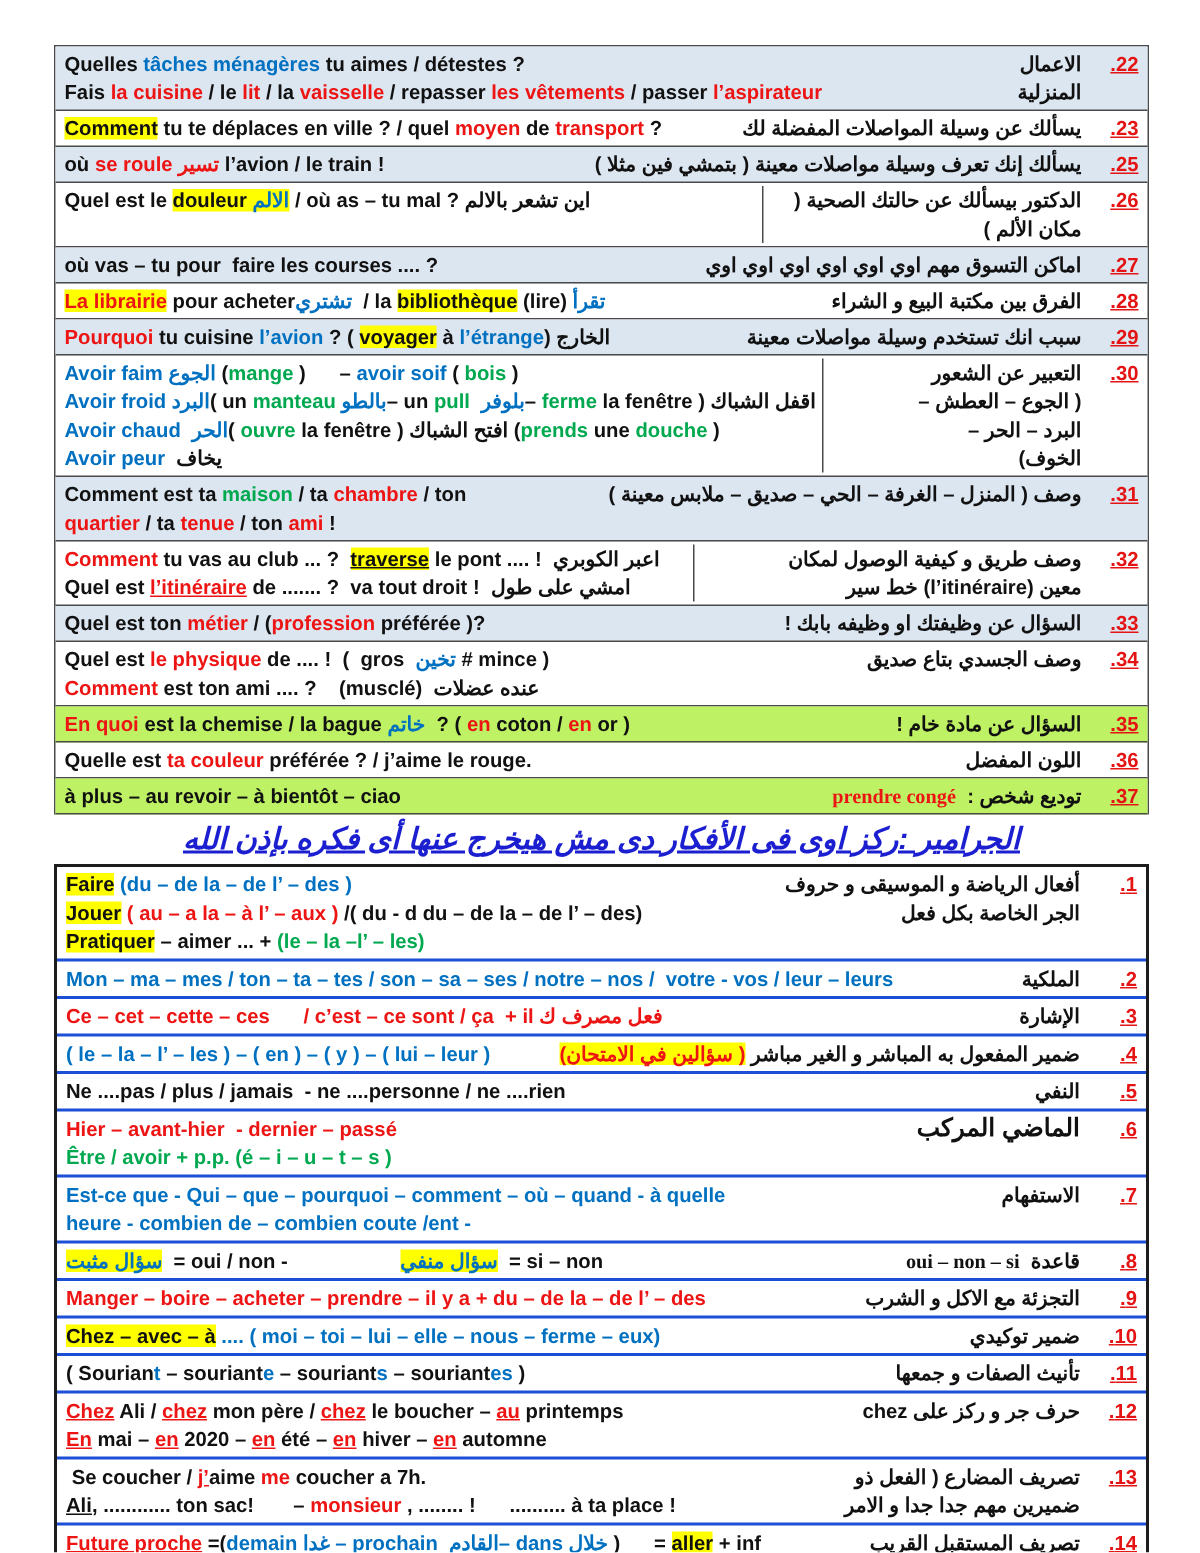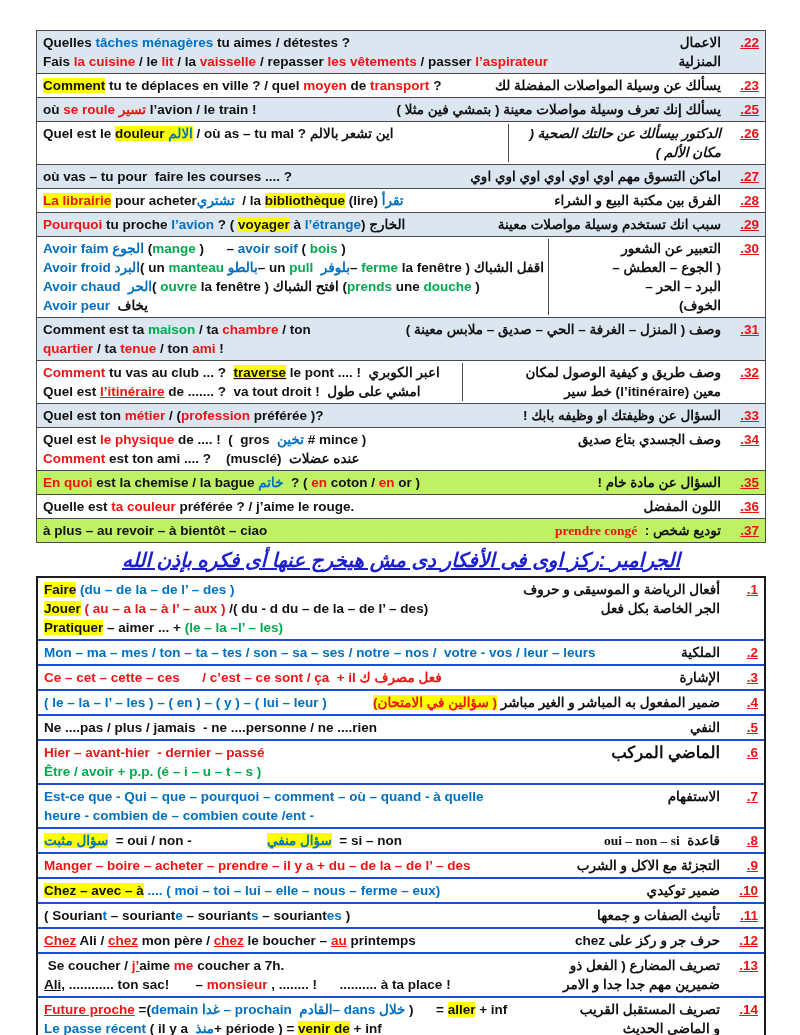--- a/index.html
+++ b/index.html
@@ -117,21 +117,21 @@
         </div>
         <div class="ar">
           <div class="line"><span class="sg c-k">يسألك إنك تعرف وسيلة مواصلات معينة ( بتمشي فين مثلا )</span></div>
         </div>
         <div class="num">25.</div>
       </div>
       <div class="row">
         <div class="fr">
           <div class="line"><span class="sg c-k">Quel est le </span><span class="sg c-k hl">douleur </span><span class="sg c-b hl">الالم</span><span class="sg c-k"> / où as – tu mal ? </span><span class="sg c-k">اين تشعر بالالم</span></div>
         </div>
-        <div class="ar divided" style="width: 206px; flex: 0 0 206px; font-style: italic;">
+        <div class="ar divided" style="width: 206px; flex: 0 0 206px;">
           <div class="line"><span class="sg c-k">الدكتور بيسألك عن حالتك الصحية ( مكان الألم )</span></div>
         </div>
         <div class="num">26.</div>
       </div>
       <div class="row blue">
         <div class="fr">
           <div class="line"><span class="sg c-k">où vas – tu pour  faire les courses .... ?</span></div>
         </div>
         <div class="ar">
           <div class="line"><span class="sg c-k">اماكن التسوق مهم اوي اوي اوي اوي اوي اوي</span></div>
@@ -142,21 +142,21 @@
         <div class="fr">
           <div class="line"><span class="sg c-r hl">La librairie</span><span class="sg c-k"> pour acheter</span><span class="sg c-b">تشتري</span><span class="sg c-k">  / la </span><span class="sg c-k hl">bibliothèque</span><span class="sg c-k"> (lire) </span><span class="sg c-b">تقرأ</span></div>
         </div>
         <div class="ar">
           <div class="line"><span class="sg c-k">الفرق بين مكتبة البيع و الشراء</span></div>
         </div>
         <div class="num">28.</div>
       </div>
       <div class="row blue">
         <div class="fr">
-          <div class="line"><span class="sg c-r">Pourquoi</span><span class="sg c-k"> tu proche </span><span class="sg c-b">l’avion</span><span class="sg c-k"> ? ( </span><span class="sg c-k hl">voyager</span><span class="sg c-k"> à </span><span class="sg c-b">l’étrange</span><span class="sg c-k">) </span><span class="sg c-k">الخارج</span></div>
+          <div class="line"><span class="sg c-r">Pourquoi</span><span class="sg c-k"> tu cuisine </span><span class="sg c-b">l’avion</span><span class="sg c-k"> ? ( </span><span class="sg c-k hl">voyager</span><span class="sg c-k"> à </span><span class="sg c-b">l’étrange</span><span class="sg c-k">) </span><span class="sg c-k">الخارج</span></div>
         </div>
         <div class="ar">
           <div class="line"><span class="sg c-k">سبب انك تستخدم وسيلة مواصلات معينة</span></div>
         </div>
         <div class="num">29.</div>
       </div>
       <div class="row">
         <div class="fr">
           <div class="line"><span class="sg c-b">Avoir faim </span><span class="sg c-b">الجوع</span><span class="sg c-k"> (</span><span class="sg c-g">mange</span><span class="sg c-k"> )      – </span><span class="sg c-b">avoir soif</span><span class="sg c-k"> ( </span><span class="sg c-g">bois</span><span class="sg c-k"> )</span></div>
           <div class="line"><span class="sg c-b">Avoir froid </span><span class="sg c-b">البرد</span><span class="sg c-k">( un </span><span class="sg c-g">manteau </span><span class="sg c-b">بالطو</span><span class="sg c-k">– un </span><span class="sg c-g">pull</span><span class="sg c-b">  بلوفر</span><span class="sg c-k">– </span><span class="sg c-g">ferme</span><span class="sg c-k"> la fenêtre ) </span><span class="sg c-k">اقفل الشباك</span></div>
@@ -341,20 +341,21 @@
           <div class="line"><span class="sg c-k">( Sourian</span><span class="sg c-b">t</span><span class="sg c-k"> – souriant</span><span class="sg c-b">e</span><span class="sg c-k"> – souriant</span><span class="sg c-b">s</span><span class="sg c-k"> – souriant</span><span class="sg c-b">es</span><span class="sg c-k"> )</span></div>
         </div>
         <div class="ar">
           <div class="line"><span class="sg c-k">تأنيث الصفات و جمعها</span></div>
         </div>
         <div class="num">11.</div>
       </div>
       <div class="row">
         <div class="fr">
           <div class="line"><span class="sg c-r ul">Chez</span><span class="sg c-k"> Ali / </span><span class="sg c-r ul">chez</span><span class="sg c-k"> mon père / </span><span class="sg c-r ul">chez</span><span class="sg c-k"> le boucher – </span><span class="sg c-r ul">au</span><span class="sg c-k"> printemps</span></div>
+          <div class="line"><span class="sg c-r ul">En</span><span class="sg c-k"> mai – </span><span class="sg c-r ul">en</span><span class="sg c-k"> 2020 – </span><span class="sg c-r ul">en</span><span class="sg c-k"> été – </span><span class="sg c-r ul">en</span><span class="sg c-k"> hiver – </span><span class="sg c-r ul">en</span><span class="sg c-k"> automne</span></div>
         </div>
         <div class="ar">
           <div class="line"><span class="sg c-k">حرف جر و ركز على chez</span></div>
         </div>
         <div class="num">12.</div>
       </div>
       <div class="row">
         <div class="fr">
           <div class="line"><span class="sg c-k"> Se coucher / </span><span class="sg c-r ul">j’</span><span class="sg c-k">aime </span><span class="sg c-r">me</span><span class="sg c-k"> coucher a 7h.</span></div>
           <div class="line"><span class="sg c-k ul">Ali,</span><span class="sg c-k"> ............ ton sac!       – </span><span class="sg c-r">monsieur</span><span class="sg c-k"> , ........ !      .......... à ta place !</span></div>

